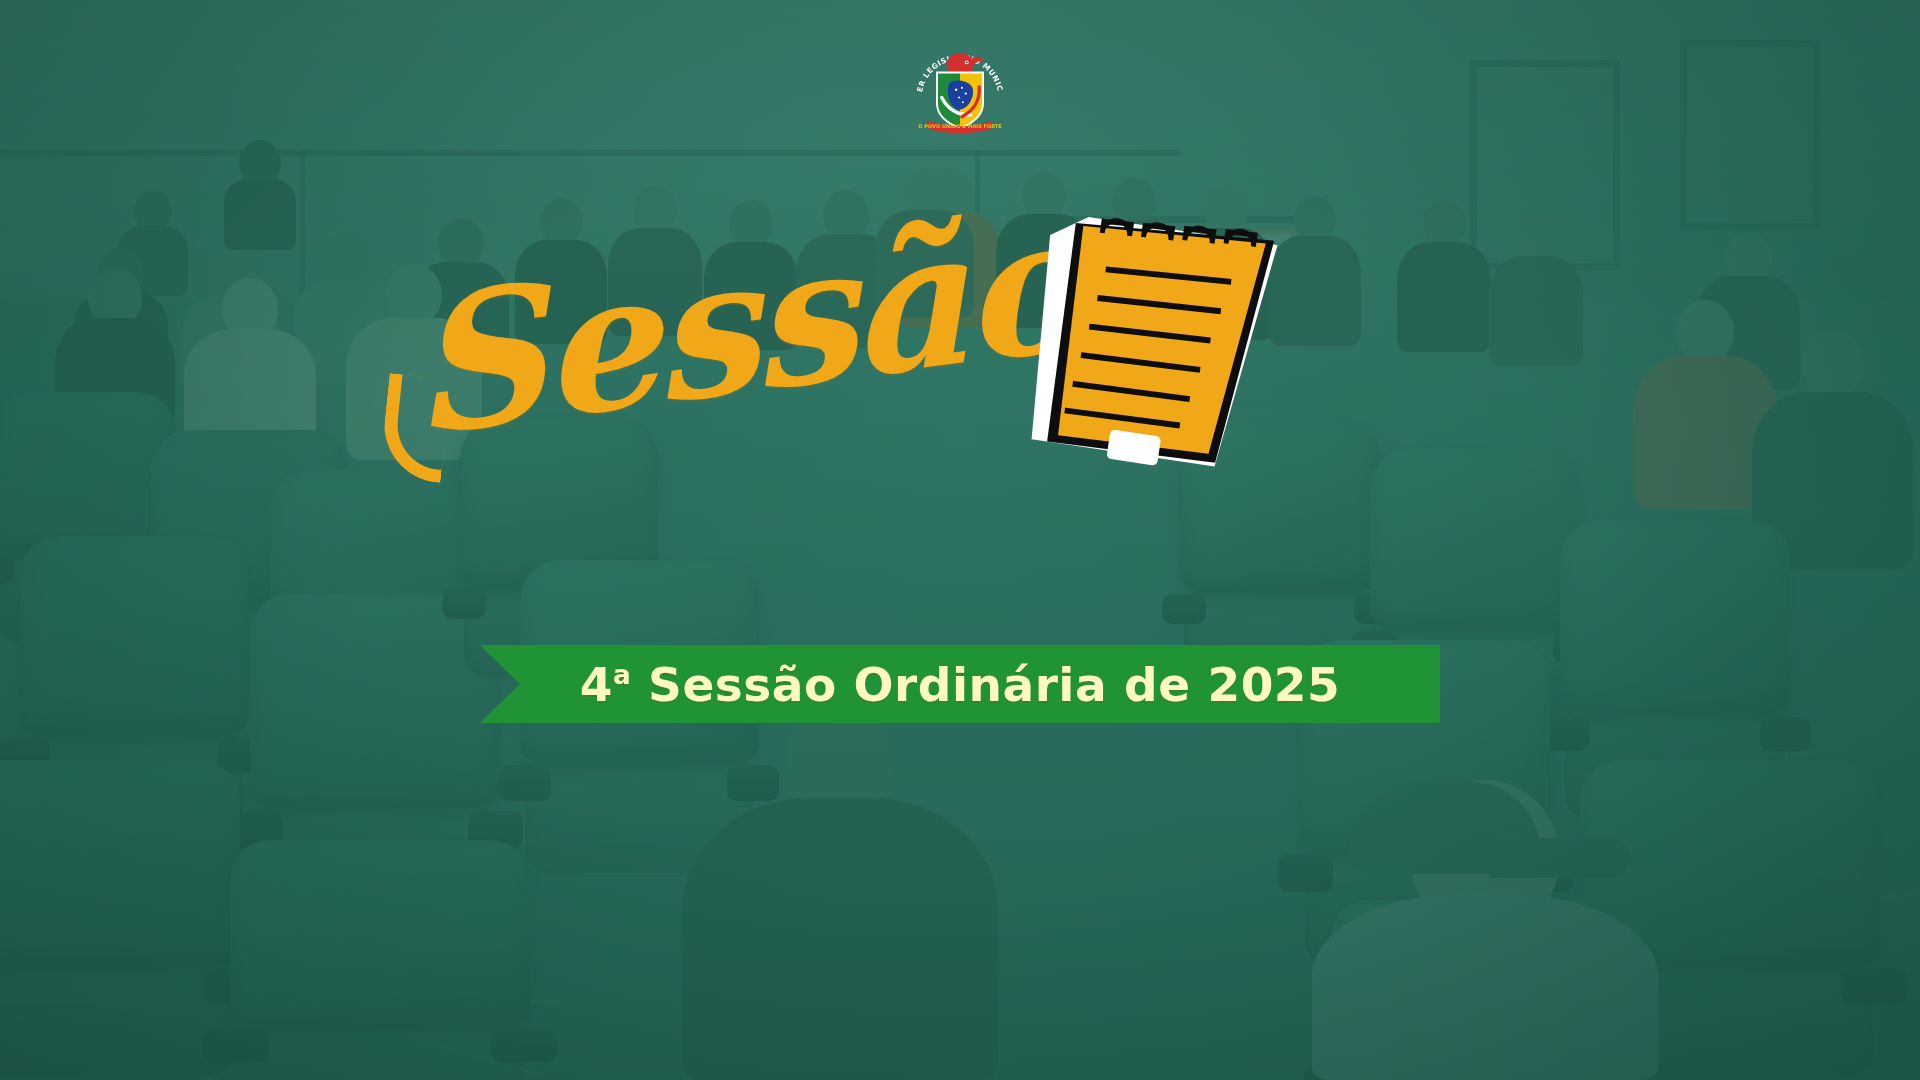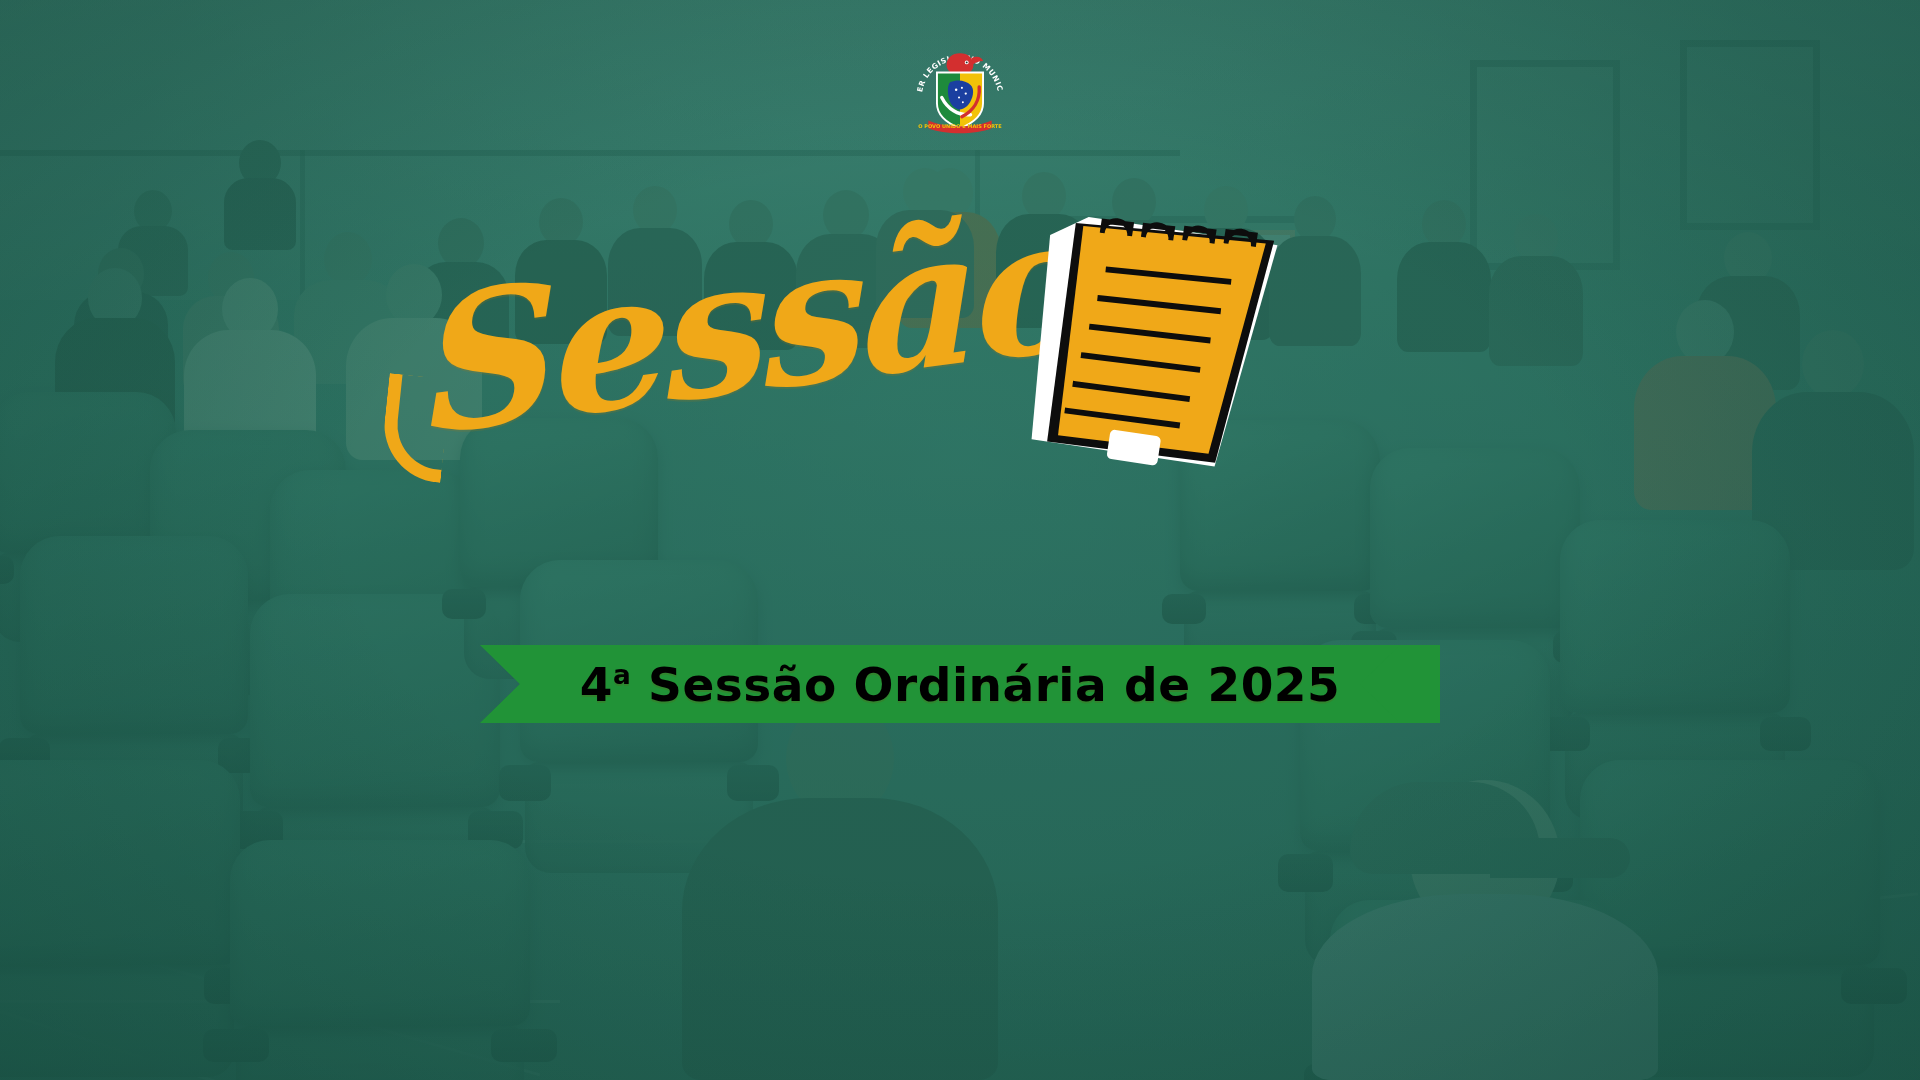--- a/index.html
+++ b/index.html
@@ -172,21 +172,21 @@
     box-shadow:0 6px 18px rgba(10,50,38,.30);
   }
   .ribbon-inner{
     position:absolute; inset:0;
     -webkit-clip-path:polygon(0 0, 920px 0, 880px 39px, 920px 78px, 0 78px, 40px 39px);
     clip-path:polygon(0 0, 920px 0, 880px 39px, 920px 78px, 0 78px, 40px 39px);
     background:#219337;
   }
   .ribbon-label{
     position:relative; z-index:2;
-    color:#000000; font-family:"DejaVu Sans", sans-serif;
+    color:#fef9c3; font-family:"DejaVu Sans", sans-serif;
     font-weight:700; font-size:47px; letter-spacing:.5px;
     white-space:nowrap; text-shadow:0 2px 0 rgba(120,70,5,.18);
   }
   .ribbon-label sup{ font-size:.56em; vertical-align:super; }
 </style>
 </head>
 <body>
 
 <div id="stage">
 

